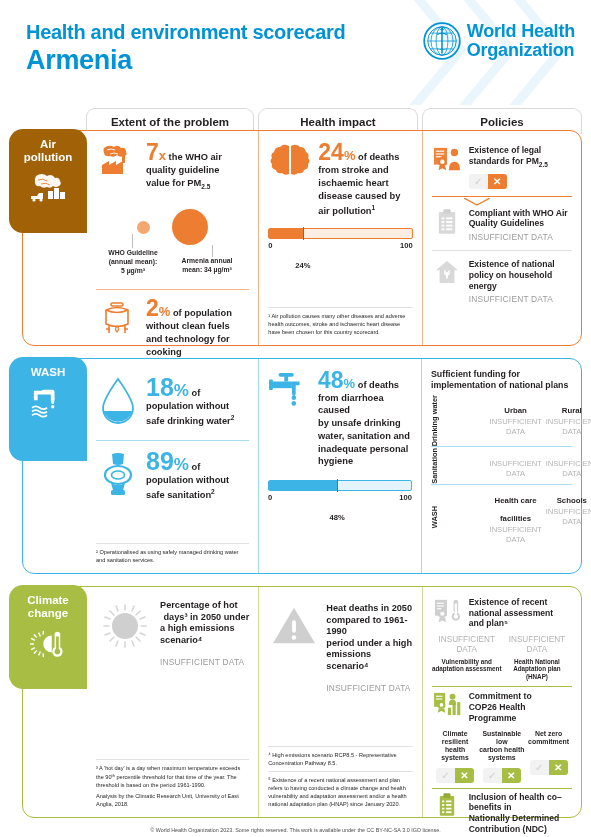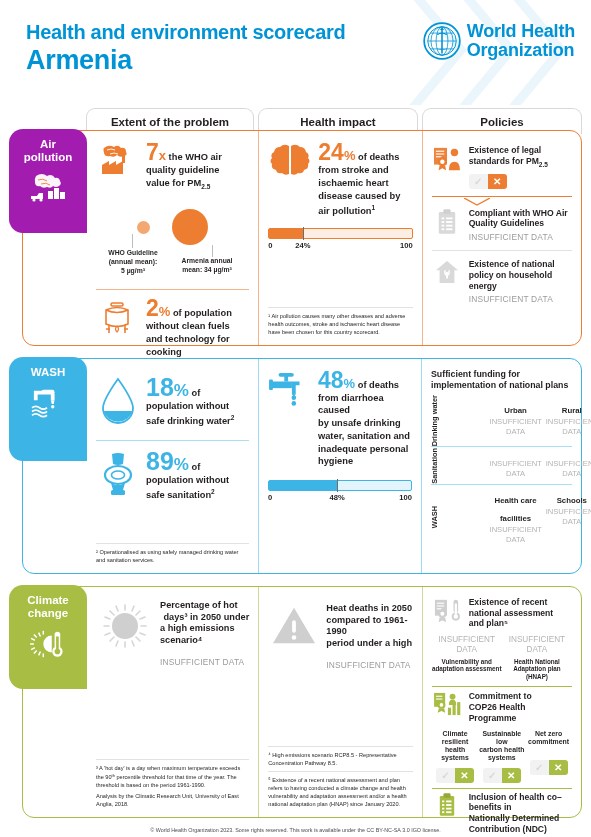--- a/index.html
+++ b/index.html
@@ -44,21 +44,21 @@
   .section { position:absolute; left:22px; width:560px; border-radius:12px; background:#fff; }
   .sec-air  { top:130px;  height:216px; border:1.6px solid #ed7d31; }
   .sec-wash { top:358px;  height:216px; border:1.6px solid #3cb4e5; }
   .sec-clim { top:586px;  height:232px; border:1.6px solid #a7bd43; }
 
   .tab {
     position:absolute; left:-14px; top:-2px; width:78px;
     border-radius:14px 14px 0 14px;
     color:#fff; text-align:center; padding:9px 4px 10px 4px;
   }
-  .tab-air  { background:#a21caf; height:104px; }
+  .tab-air  { background:#a16207; height:104px; }
   .tab-wash { background:#3cb4e5; height:104px; }
   .tab-clim { background:#a7bd43; height:104px; }
   .tab .lbl { font-size:11.5px; font-weight:bold; line-height:1.15; }
   .tab .ic  { margin-top:8px; display:flex; justify-content:center; }
 
   .cols { position:absolute; left:64px; top:0; right:0; bottom:0; display:flex; }
   .col { position:relative; padding:10px 9px 6px 9px; }
   .col1 { width:172px; }
   .col2 { width:164px; border-left:1.3px solid #e0e0e0; }
   .col3 { width:160px; border-left:1.3px solid #e0e0e0; }
@@ -93,21 +93,21 @@
 
   
   .barwrap { margin-top:10px; }
   .bar { position:relative; height:11px; border:1px solid #ed7d31; border-radius:2px; background:#fdeee3; }
   .bar .fill { position:absolute; left:0; top:0; bottom:0; background:#ed7d31; }
   .bar-b { border-color:#3cb4e5; background:#e4f4fc; }
   .bar-b .fill { background:#3cb4e5; }
   .tickline { position:absolute; top:-2px; bottom:-2px; width:1px; background:#6d6e71; }
   .barlabels { position:relative; height:22px; font-size:7.6px; font-weight:bold; color:#231f20; margin-top:2px;}
   .barlabels .l0 { position:absolute; left:0; }
-  .barlabels .lm { position:absolute; transform:translateX(-50%); }
+  .barlabels .lm { position:absolute; transform:translateX(-50%);margin-top:20px; }
   .barlabels .l100 { position:absolute; right:0; }
 
   
   .fn { position:absolute; left:9px; right:9px; bottom:6px; }
   .fn .line { height:1px; background:#e2e2e2; margin-bottom:4px; }
   .fn p { font-size:5.6px; line-height:1.45; color:#231f20; margin-bottom:3px;}
   .prow { display:flex; gap:7px; align-items:flex-start; padding:4px 0 2px 0; }
   .prow .picon { flex:0 0 auto; width:30px; display:flex; justify-content:center; padding-top:1px;}
   .prow .pbody { flex:1 1 auto; }
   .ptitle { font-size:8.6px; font-weight:bold; line-height:1.25; color:#231f20; }
@@ -628,20 +628,21 @@
               <g fill="#fff">
                   <rect x="22" y="16" width="4" height="13" rx="2"></rect>
                   <circle cx="24" cy="34" r="2.4"></circle>
                 </g>
             </svg>
           </span>
           <span class="txt">
             <div class="ptitle" style="font-size:9.2px;">Heat deaths in 2050</div>
             <div class="ptitle" style="font-size:9.2px;">compared to 1961-1990</div>
             <div class="ptitle" style="font-size:9.2px;">period under a high</div>
+            <div class="ptitle" style="font-size:9.2px;">emissions scenario⁴</div>
             <div class="insuf" style="margin-top:11px;">INSUFFICIENT DATA</div>
           </span>
         </div>
 
         <div class="fn">
           <div class="line"></div>
           <p>⁴ High emissions scenario RCP8.5 - Representative Concentration Pathway 8.5.</p>
           <div class="line" style="margin:2px 0 4px 0;"></div>
           <p>⁵ Existence of a recent national assessment and plan refers to having conducted a climate change and health vulnerability and adaptation assessment and/or a health national adaptation plan (HNAP) since January 2020.</p>
         </div>

